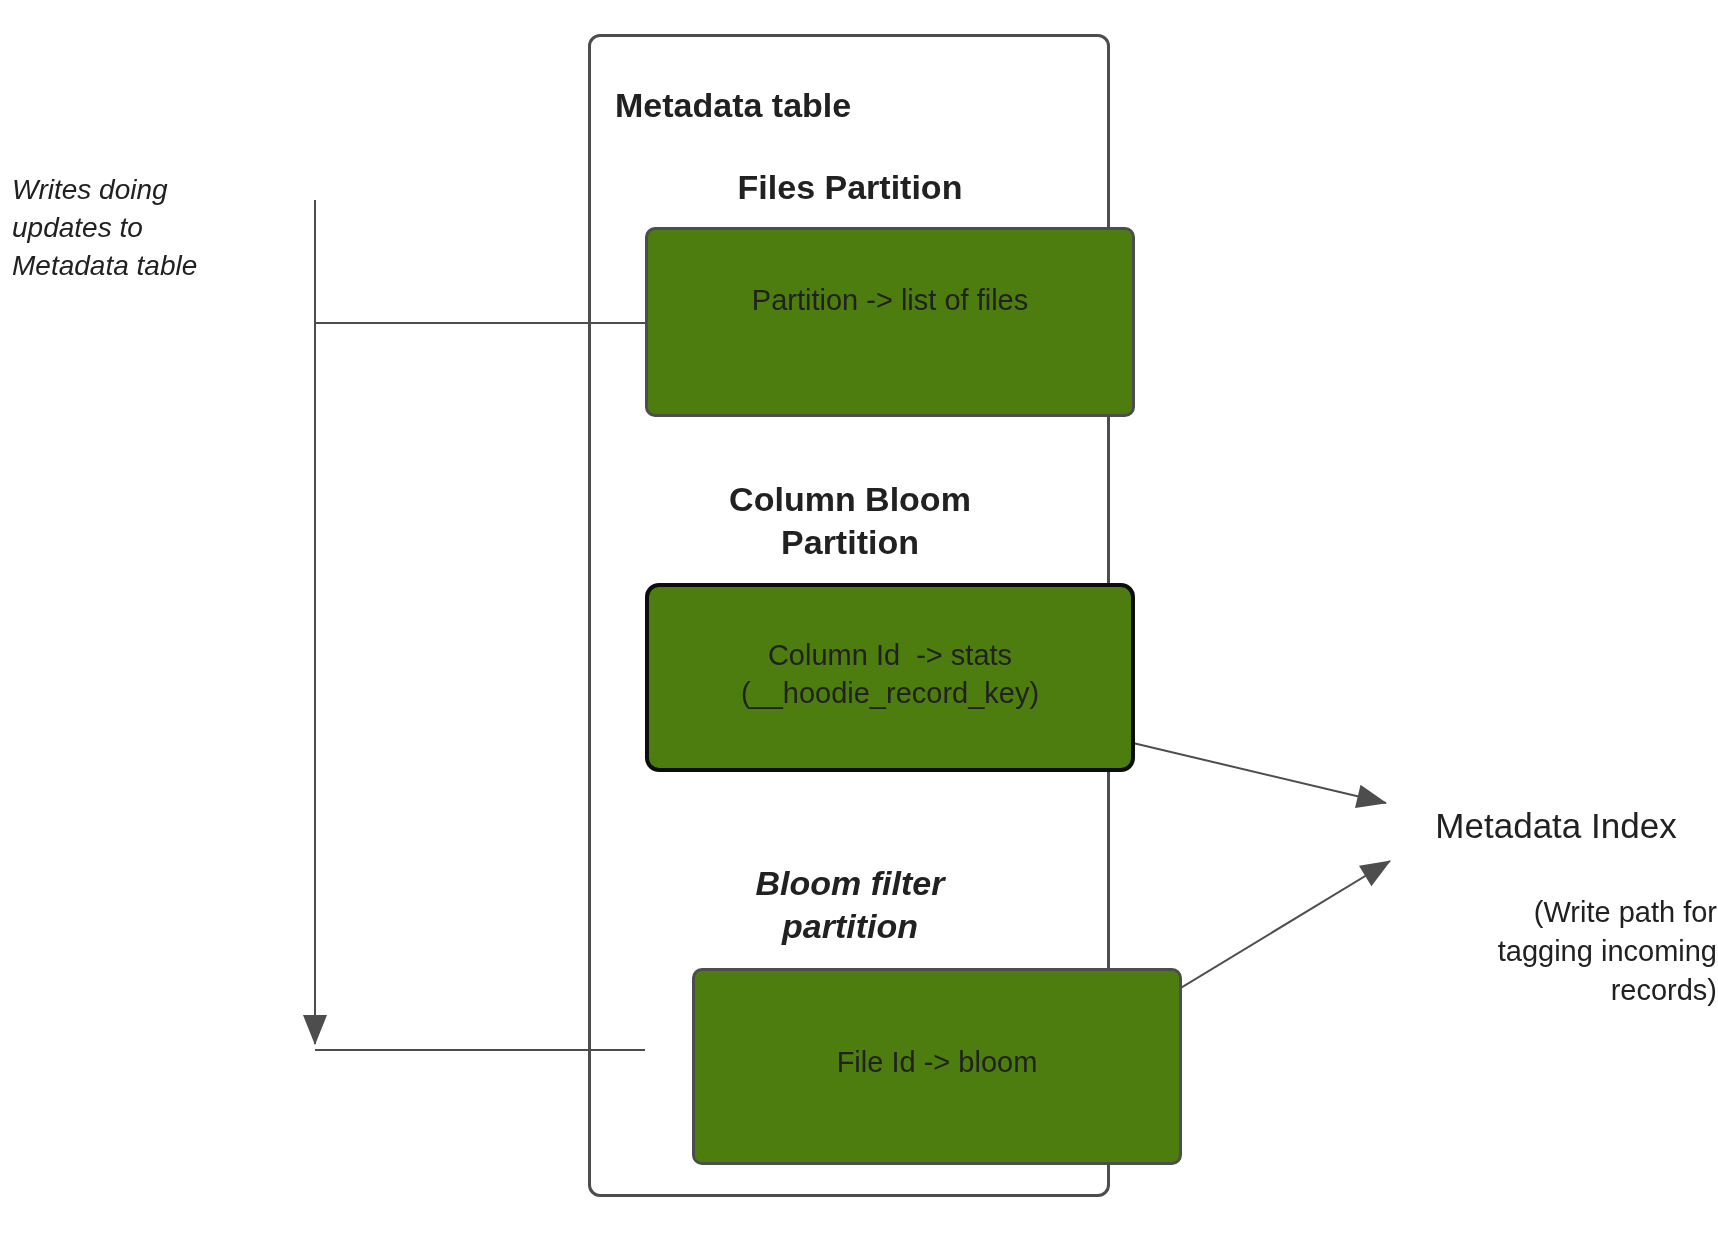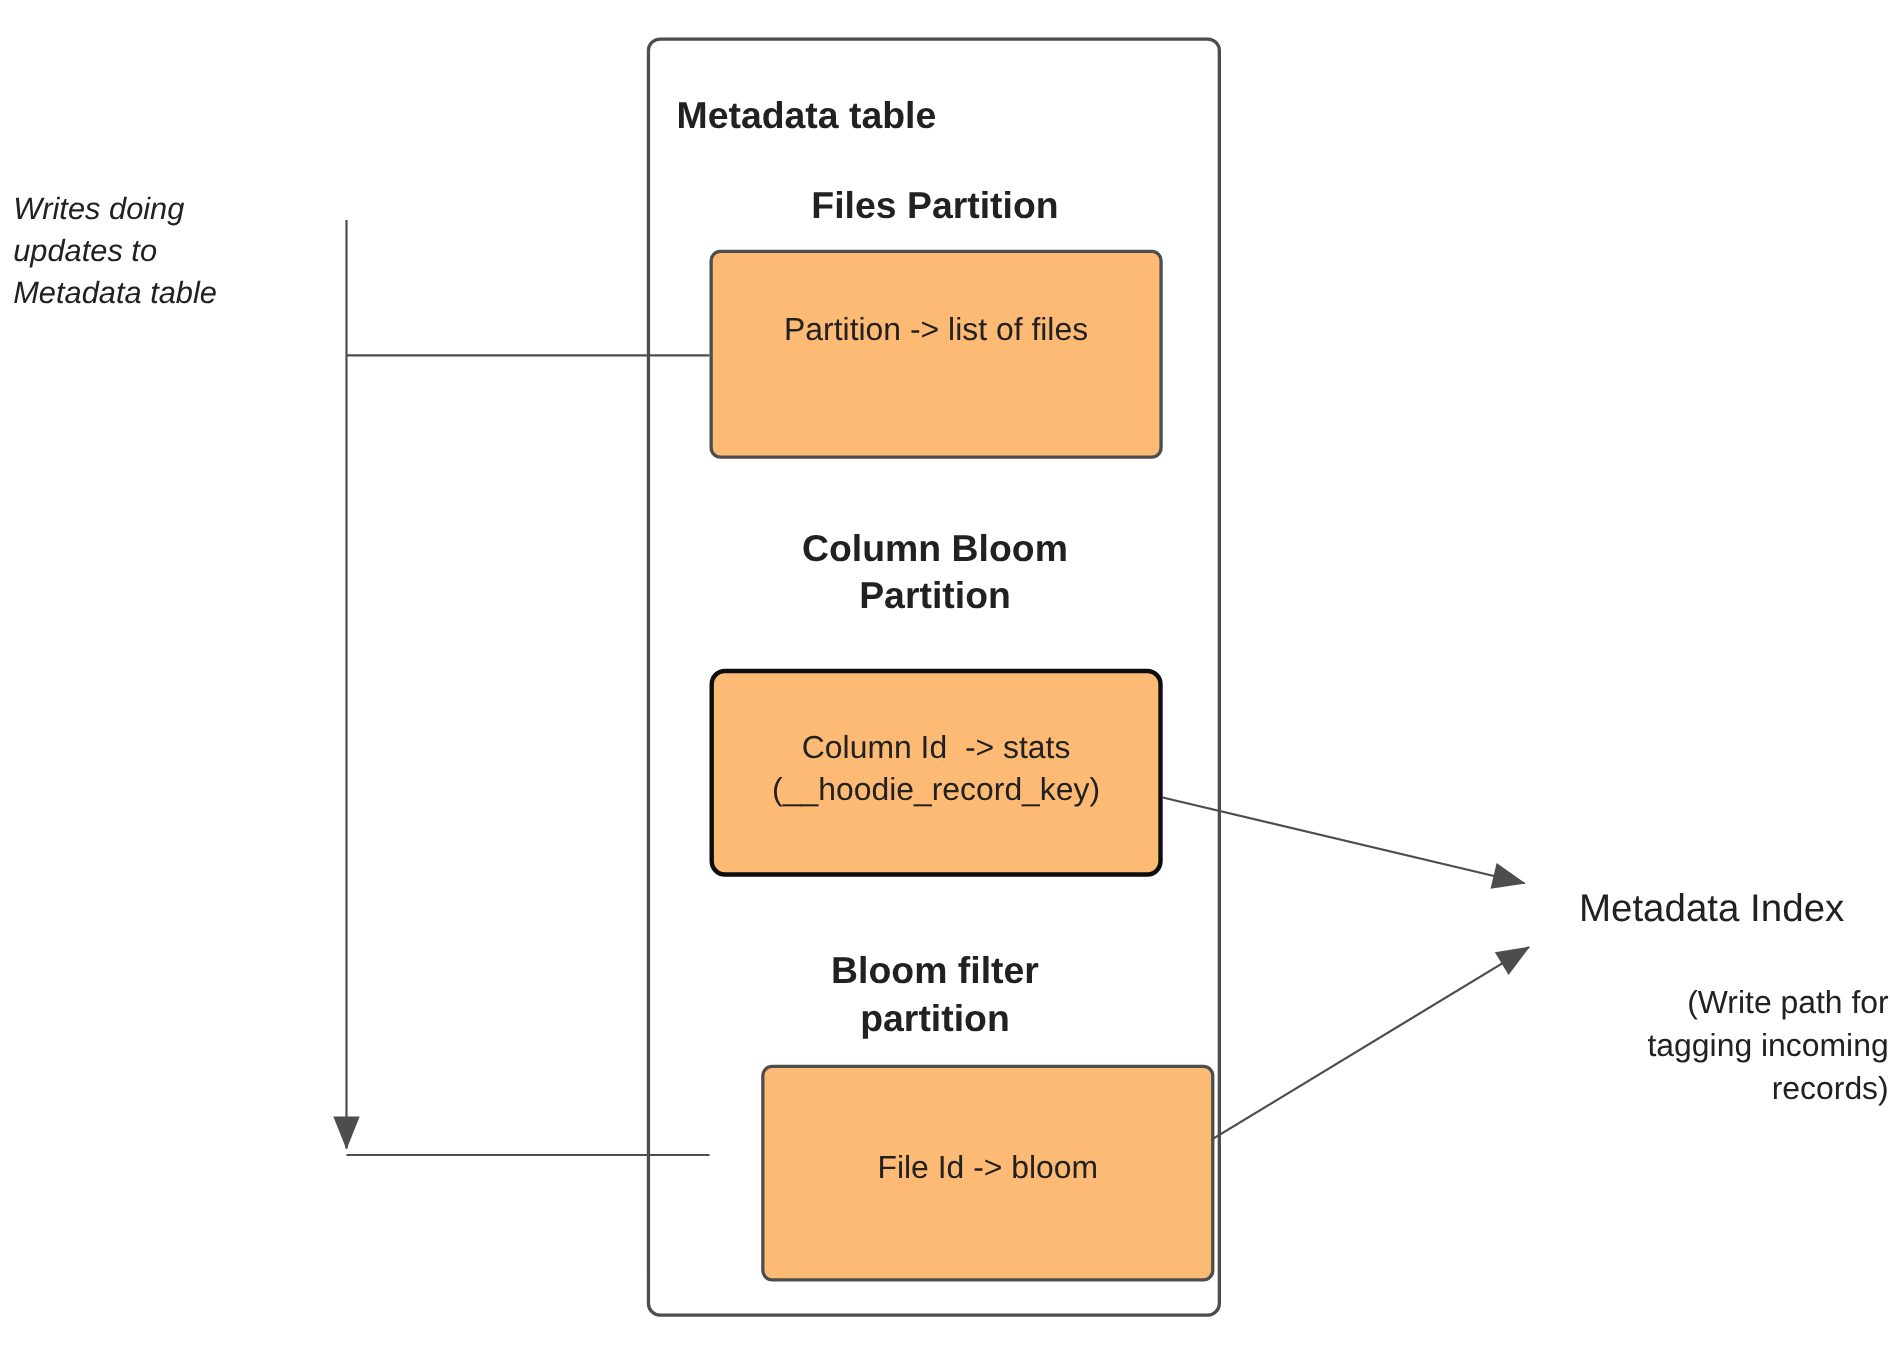--- a/index.html
+++ b/index.html
@@ -56,48 +56,47 @@
     width: 410px;
     text-align: center;
     font-size: 34px;
     font-weight: bold;
     line-height: 43px;
     white-space: pre-line;
     z-index: 3;
   }
   .h-files   { top: 166px; }
   .h-column  { top: 478px; }
-  .h-bloom   { top: 862px; }
+  .h-bloom   { top: 862px; font-style: italic; }
   .part-box {
     position: absolute;
     left: 645px;
-    width: 412px;
+    width: 490px;
     box-sizing: border-box;
     border-radius: 10px;
-    background: #fdba74;
+    background: #4d7c0f;
     display: flex;
     align-items: center;
     justify-content: center;
     text-align: center;
     font-size: 29px;
     line-height: 38px;
     white-space: pre-wrap;
     z-index: 3;
   }
   .b-files {
     top: 227px; height: 190px;
     border: 3px solid #4d4d4d;
     padding-bottom: 44px;
   }
   .b-column {
     top: 583px; height: 189px;
     border: 4px solid #0d0d0d;
     border-radius: 14px;
     padding-bottom: 8px;
-    margin-top: 25px;
   }
   .b-bloom {
     top: 968px; height: 197px;
     border: 3px solid #4d4d4d;
     padding-bottom: 10px;
     margin-left: 47px;
   }
   .index-title {
     position: absolute;
     left: 1395px; top: 806px;

